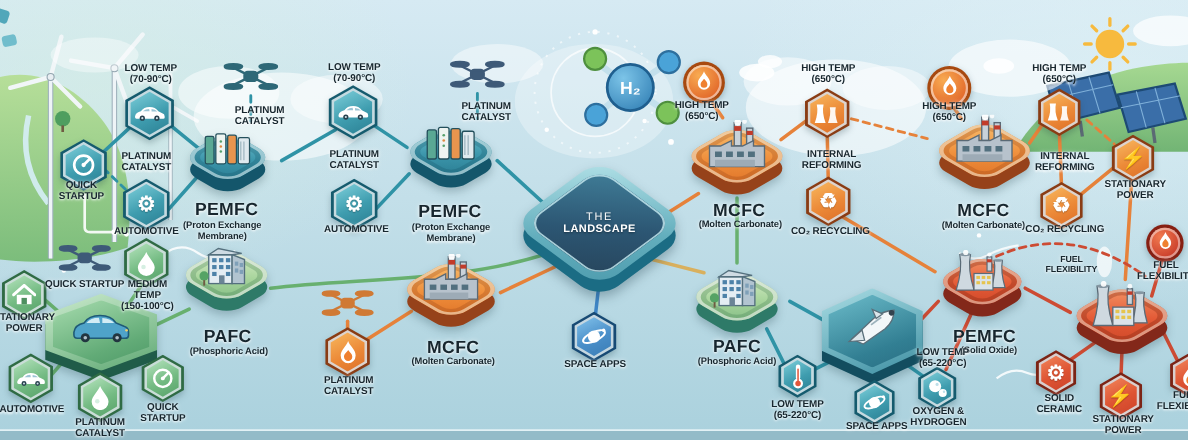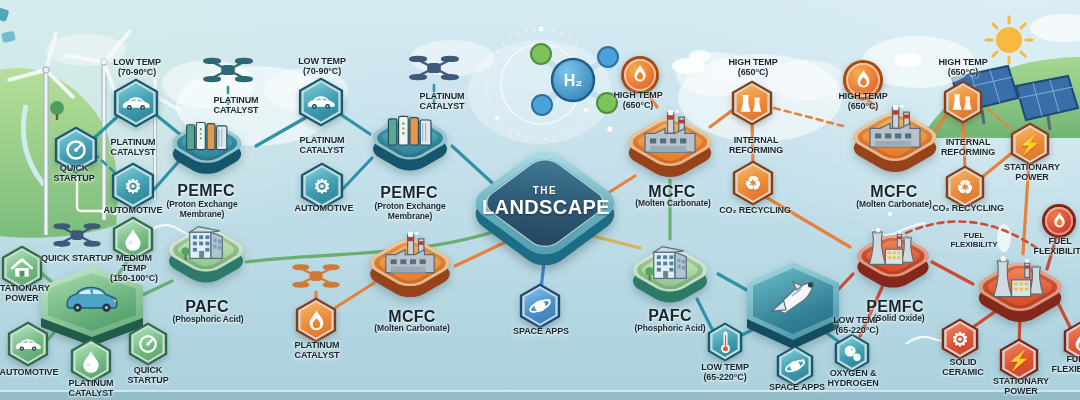--- a/index.html
+++ b/index.html
@@ -86,23 +86,23 @@
   .drone{position:absolute;transform:translate(-50%,-50%);z-index:3;}
   .d-teal{color:#2e6877;} .d-blue{color:#3e5a78;} .d-orange{color:#d07a35;}
 
   
   .land{position:absolute;width:0;height:0;z-index:2;filter:drop-shadow(0 5px 5px rgba(15,45,60,.3));}
   .land>div{position:absolute;left:0;top:0;}
   .l-side{width:112px;height:112px;border-radius:24px;background:#1b6c84;transform:translate(-50%,-50%) translateY(11px) scaleY(.74) rotate(45deg);}
   .l-rim{width:112px;height:112px;border-radius:24px;background:linear-gradient(135deg,#b4e2e8 0%,#63aebd 60%,#4e9cae 100%);transform:translate(-50%,-50%) scaleY(.74) rotate(45deg);}
   .l-face{width:96px;height:96px;border-radius:20px;background:linear-gradient(140deg,#417f99 0%,#2c5673 55%,#27455c 100%);box-shadow:inset 0 0 0 2px rgba(190,228,235,.85);transform:translate(-50%,-50%) scaleY(.74) rotate(45deg);}
   .l-text{transform:translate(-50%,-52%);text-align:center;color:#fff;width:130px;z-index:3;text-shadow:0 1px 2px rgba(0,0,0,.4);}
-  .l-the{font-size:10px;font-weight:bold;letter-spacing:1.5px;}
+  .l-the{font-size:10px;font-weight:normal;letter-spacing:1.5px;}
   .l-main{font-size:20px;font-weight:bold;letter-spacing:.4px;line-height:1.05;}
-  .l-land{font-size:20px;font-weight:bold;letter-spacing:.4px;text-align:right;}
+  .l-land{font-size:10px;font-weight:bold;letter-spacing:.4px;}
 
   
   .h2mol{position:absolute;transform:translate(-50%,-50%);z-index:3;}
 </style>
 </head>
 <body>
 
 <svg width="0" height="0" style="position:absolute" aria-hidden="true">
   <defs>
     <linearGradient id="hillG" x1="0" y1="0" x2="0" y2="1">

